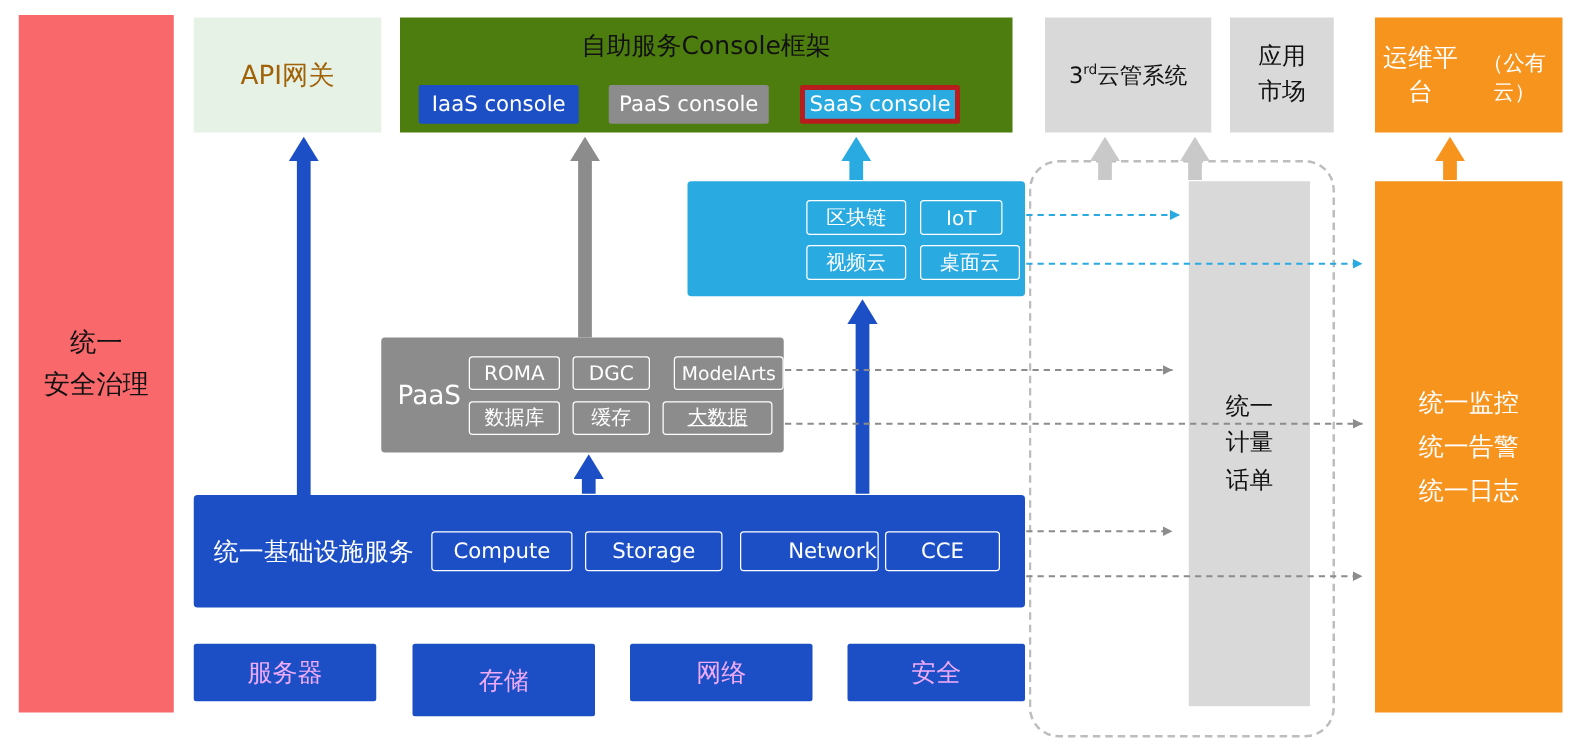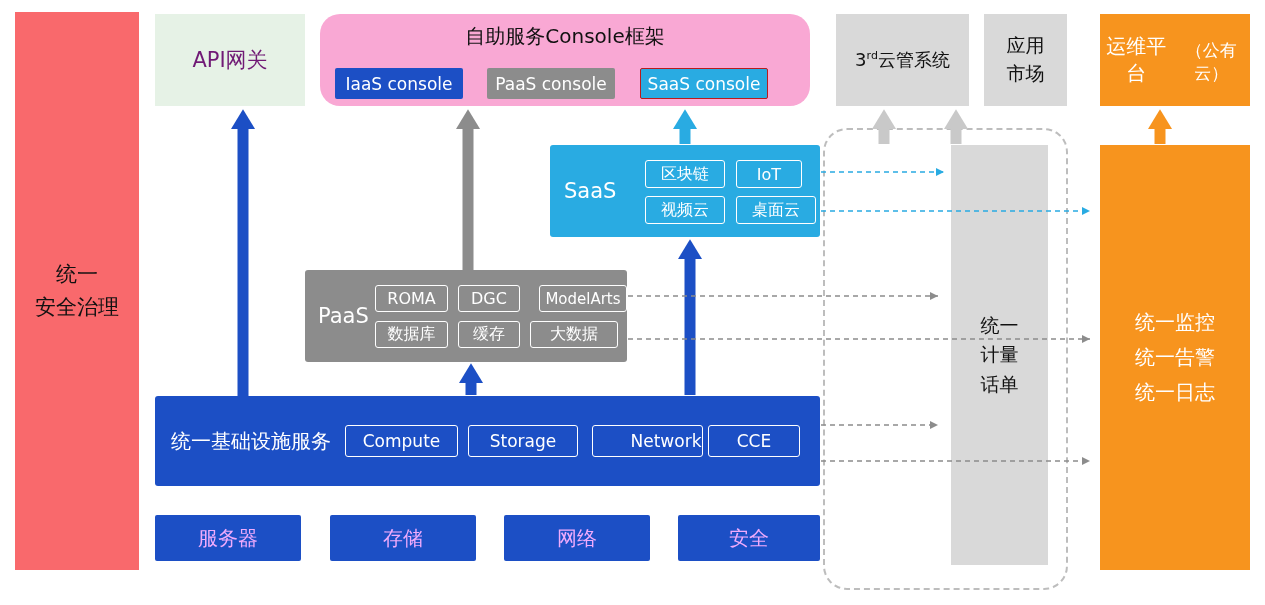--- a/index.html
+++ b/index.html
@@ -4,29 +4,29 @@
 <style>
   * { margin:0; padding:0; box-sizing:border-box; }
   body { font-family:"DejaVu Sans","Liberation Sans",sans-serif; background:#fff; }
   .stage { position:relative; width:1265px; height:605px; background:#ffffff; overflow:hidden; }
   .box { position:absolute; display:flex; align-items:center; justify-content:center; text-align:center; }
   .pre { white-space:pre-line; }
   .chip { position:absolute; display:flex; align-items:center; justify-content:center;
           border:1.5px solid #fff; color:#fff; border-radius:3px; font-size:16px; }
 
   .security-bar { left:15px; top:12px; width:124px; height:558px; background:#F9696C; color:#111; font-size:21px; line-height:1.55; }
-  .api-gateway  { left:155px; top:14px; width:150px; height:92px; background:#E6F2E6; color:#701a75; font-size:21px;align-items:center; }
+  .api-gateway  { left:155px; top:14px; width:150px; height:92px; background:#E6F2E6; color:#a16207; font-size:21px;align-items:center; }
 
-  .console-frame { left:320px; top:14px; width:490px; height:92px; background:#f9a8d4;border-radius:20px; }
+  .console-frame { left:320px; top:14px; width:490px; height:92px; background:#4d7c0f; }
   .console-title { position:absolute; left:0; right:0; top:9px; text-align:center; color:#111; font-size:20px; }
   .console-chip  { position:absolute; top:54px; height:31px; width:128px; display:flex; align-items:center; justify-content:center;
                    color:#fff; font-size:17px; border-radius:2px; }
   .console-chip.iaas { left:15px;  background:#1C4FC5; }
   .console-chip.paas { left:167px; background:#8C8C8C; }
-  .console-chip.saas { left:320px; background:#29ABE2; border:1px solid #b91c1c; }
+  .console-chip.saas { left:320px; background:#29ABE2; border:4px solid #b91c1c; }
 
   .third-party { left:836px; top:14px; width:133px; height:92px; background:#D9D9D9; color:#111; font-size:18px; }
   .third-party sup { font-size:11px; }
   .app-market  { left:984px; top:14px; width:83px; height:92px; background:#D9D9D9; color:#111; font-size:19px; line-height:1.45; }
   .om-platform { left:1100px; top:14px; width:150px; height:92px; background:#F7941E; color:#fff; flex-direction:row; }
   .om-line1 { font-size:20px; }
   .om-line2 { font-size:17px; margin-top:4px; }
 
   .saas-box { left:550px; top:145px; width:270px; height:92px; background:#29ABE2; border-radius:3px; }
   .saas-label { position:absolute; left:14px; top:0; height:92px; display:flex; align-items:center; color:#fff; font-size:21px; }
@@ -35,32 +35,32 @@
   .saas-c3 { left:95px;  top:51px; width:80px; height:28px; }
   .saas-c4 { left:186px; top:51px; width:80px; height:28px; }
 
   .paas-box { left:305px; top:270px; width:322px; height:92px; background:#8C8C8C; border-radius:3px; }
   .paas-label { position:absolute; left:13px; top:0; height:92px; display:flex; align-items:center; color:#fff; font-size:21px; }
   .paas-c1 { left:70px;  top:15px; width:73px; height:27px; }
   .paas-c2 { left:153px; top:15px; width:62px; height:27px; }
   .paas-c3 { left:234px; top:15px; width:88px; height:27px; font-size:15px; }
   .paas-c4 { left:70px;  top:51px; width:73px; height:27px; }
   .paas-c5 { left:153px; top:51px; width:62px; height:27px; }
-  .paas-c6 { left:225px; top:51px; width:88px; height:27px; }
+  .paas-c6 { left:225px; top:51px; width:88px; height:27px;text-decoration:underline; }
 
   .infra-box { left:155px; top:396px; width:665px; height:90px; background:#1C4FC5; border-radius:3px; }
   .infra-label { position:absolute; left:16px; top:0; height:90px; display:flex; align-items:center; color:#fff; font-size:20px; }
   .infra-c1 { left:190px; top:29px; width:113px; height:32px; font-size:17px; }
   .infra-c2 { left:313px; top:29px; width:110px; height:32px; font-size:17px; }
   .infra-c3 { left:437px; top:29px; width:111px; height:32px; font-size:17px;padding-left:37px; }
   .infra-c4 { left:553px; top:29px; width:92px;  height:32px; font-size:17px; }
 
   .hw { background:#1C4FC5; color:#f0abfc; font-size:20px; border-radius:2px; }
   .hw1 { left:155px; top:515px; width:146px; height:46px; }
-  .hw2 { left:330px; top:515px; width:146px; height:46px; }
+  .hw2 { left:330px; top:515px; width:146px; height:58px; }
   .hw3 { left:504px; top:515px; width:146px; height:46px; }
   .hw4 { left:678px; top:515px; width:142px; height:46px; }
 
   .dashed-container { position:absolute; left:823px; top:128px; width:245px; height:462px;
                       border:2px dashed #BDBDBD; border-radius:24px; }
   .auth-bar     { left:839px; top:145px; width:97px; height:420px; background:#D9D9D9; color:#111; font-size:19px; line-height:1.55; }
   .metering-bar { left:951px; top:145px; width:97px; height:420px; background:#D9D9D9; color:#111; font-size:19px; line-height:1.55; }
   .monitor-bar  { left:1100px; top:145px; width:150px; height:425px; background:#F7941E; color:#fff; font-size:20px; line-height:1.75; }
 
   .arrows { position:absolute; left:0; top:0; width:1265px; height:605px; pointer-events:none; z-index:5; }
@@ -94,21 +94,20 @@
     <span class="pre">应用
 市场</span>
   </div>
 
   <div class="box om-platform">
     <span class="om-line1">运维平台</span>
     <span class="om-line2">（公有云）</span>
   </div>
 
   <div class="box saas-box">
-    <span class="saas-label">SaaS</span>
     <div class="chip saas-c1">区块链</div>
     <div class="chip saas-c2">IoT</div>
     <div class="chip saas-c3">视频云</div>
     <div class="chip saas-c4">桌面云</div>
   </div>
 
   <div class="box paas-box">
     <span class="paas-label">PaaS</span>
     <div class="chip paas-c1">ROMA</div>
     <div class="chip paas-c2">DGC</div>

